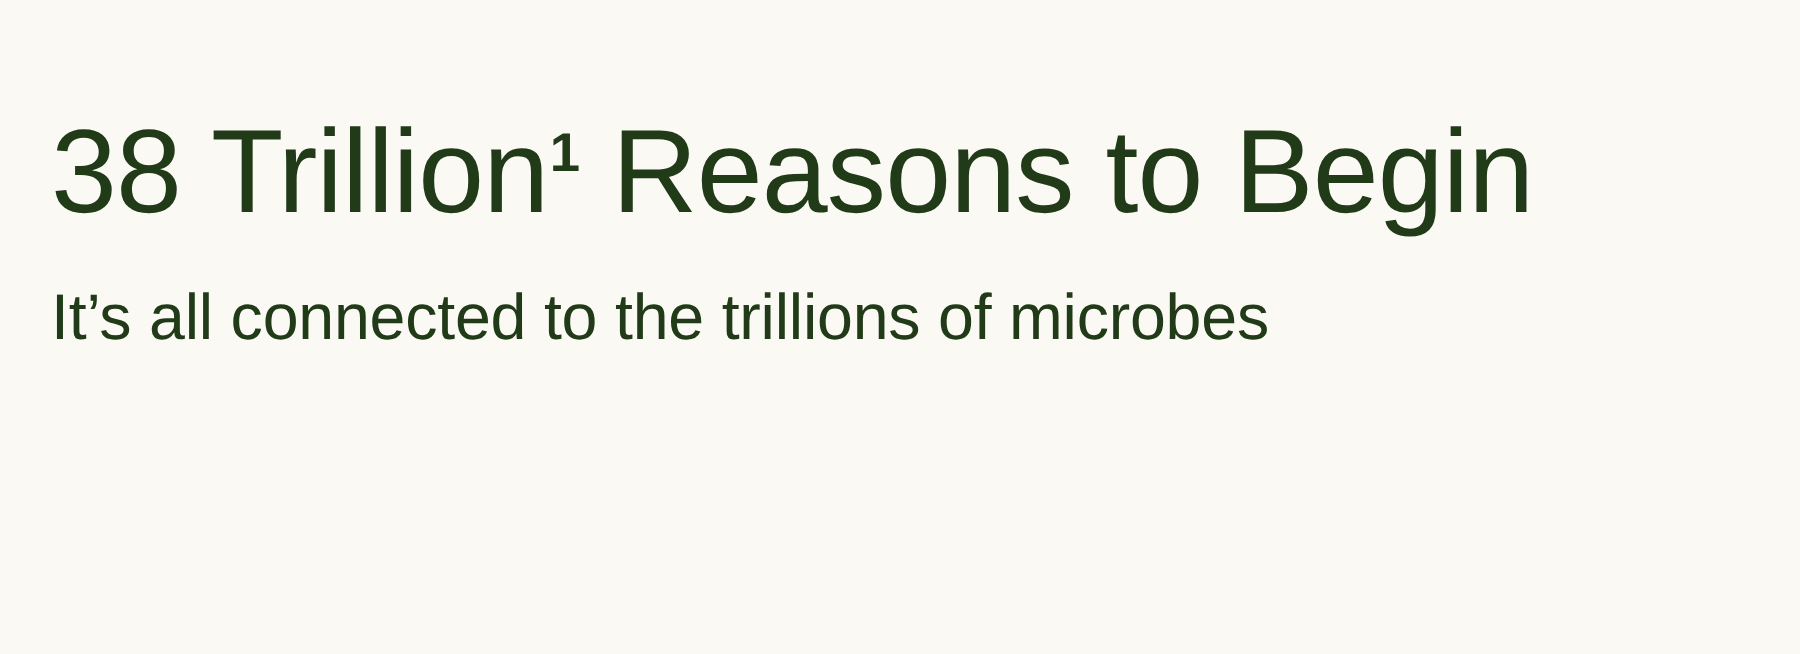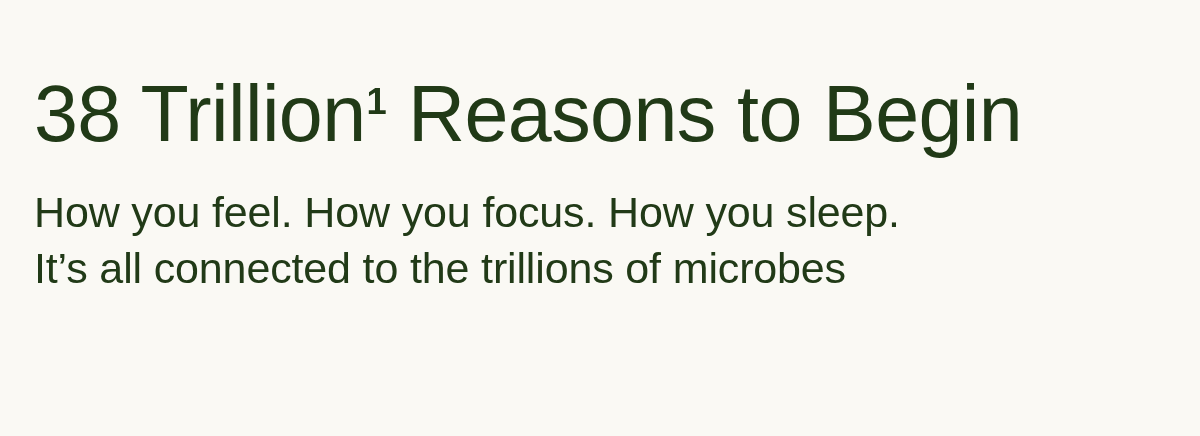--- a/index.html
+++ b/index.html
@@ -70,17 +70,16 @@
 </head>
 <body style="background: rgb(250, 249, 244);">
 
 <section class="hero">
 
   <h1 class="hero-heading">
     <span>38 Trillion</span><sup class="sup">1</sup><span> Reasons to Begin</span>
   </h1>
 
   <p class="hero-body">
-    <span class="line">How you feel. How you focus. How you sleep.</span>
     <span class="line">It’s all connected to the trillions of microbes</span>
   </p>
 
 </section>
 
 </body></html>

